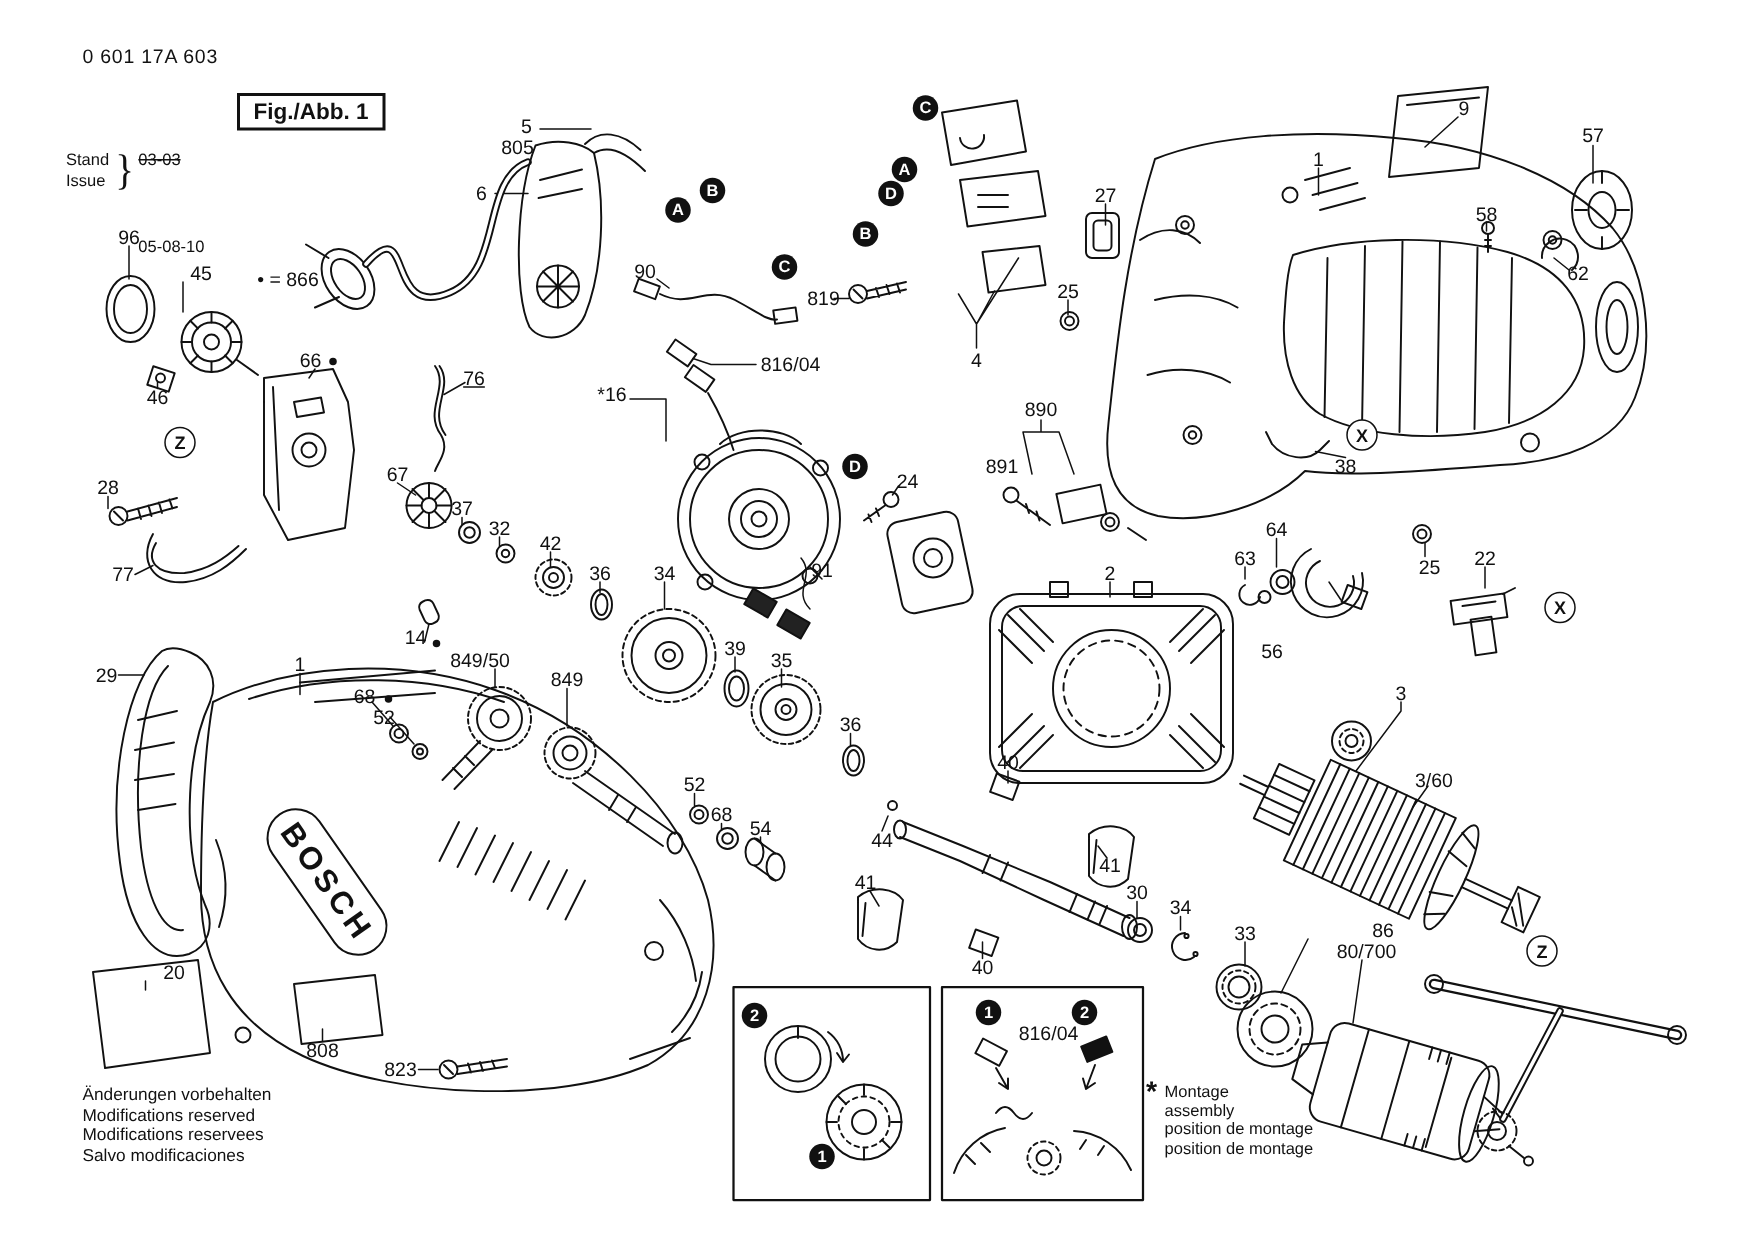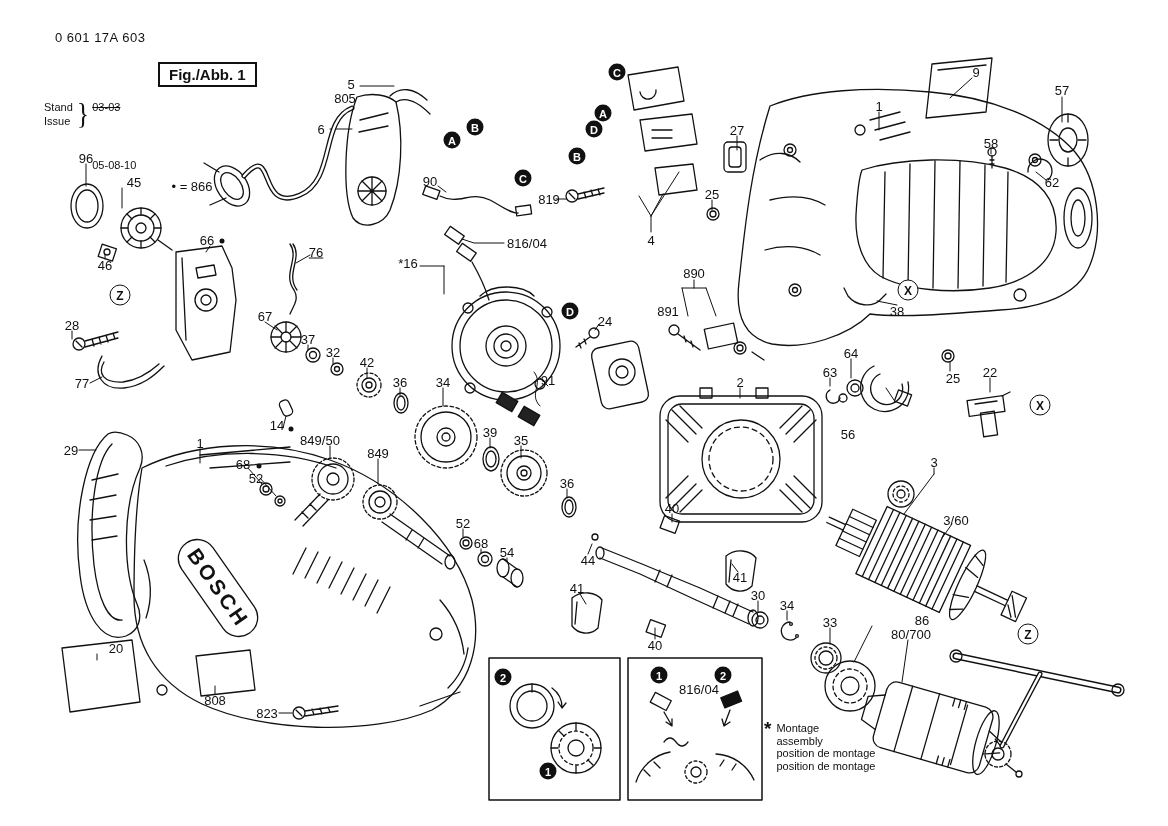--- a/index.html
+++ b/index.html
@@ -559,14 +559,20 @@
   <div class="abs montage">
     <span class="ast">*</span>
     <div class="lines">
       <div>Montage</div>
       <div>assembly</div>
       <div>position de montage</div>
       <div>position de montage</div>
     </div>
   </div>
 
+  <div class="abs footer-notes">
+    <div>Änderungen vorbehalten</div>
+    <div>Modifications reserved</div>
+    <div>Modifications reservees</div>
+    <div>Salvo modificaciones</div>
+  </div>
 
 </div>
 
 </body></html>

